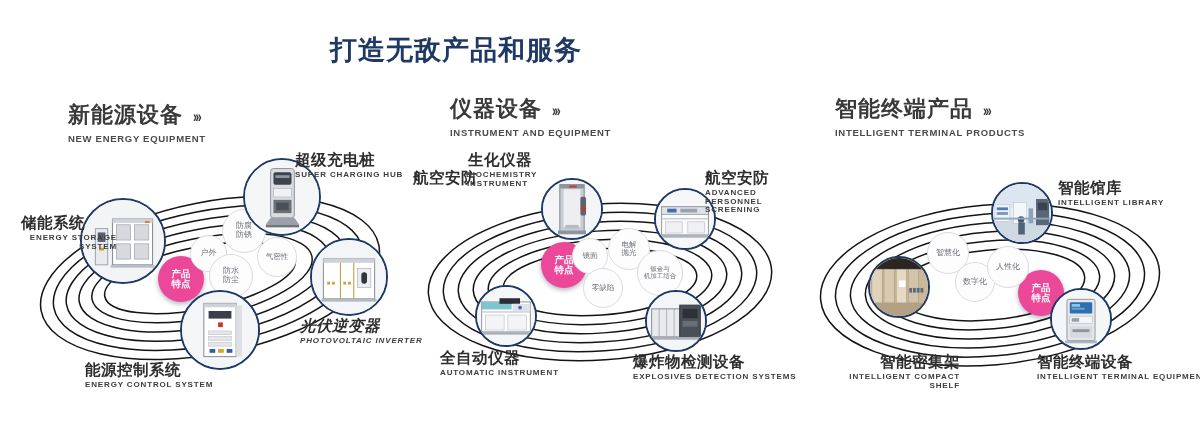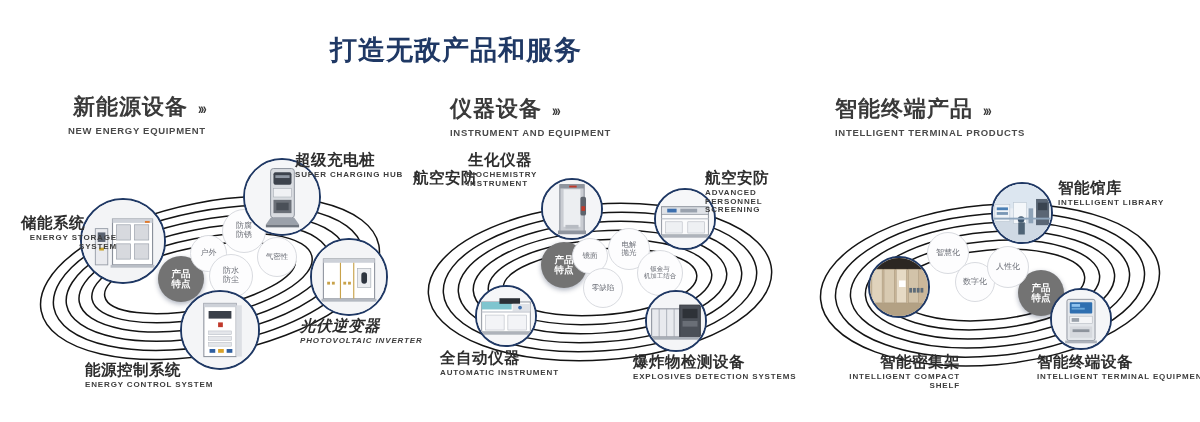--- a/index.html
+++ b/index.html
@@ -41,21 +41,21 @@
   }
   .section-title .chev{
     display:inline-block;vertical-align:middle;margin-left:9px;
     color:#3a3a3a;font-size:15px;font-weight:bold;letter-spacing:-2px;
     transform:scaleX(.8) scaleY(1.15);
   }
   .section-title .en{
     margin-top:7px;font-size:9.5px;font-weight:bold;color:#4a4a4a;
     letter-spacing:.7px;font-family:"Liberation Sans",sans-serif;
   }
-  #sec-1{left:68px;top:96px;text-align:right;}
+  #sec-1{left:68px;top:104px;}
   #sec-2{left:450px;top:98px;}
   #sec-3{left:835px;top:98px;}
 
   
   .cluster{position:absolute;top:150px;width:400px;height:265px;}
   #cluster-1{left:15px;}
   #cluster-2{left:405px;}
   #cluster-3{left:800px;}
 
   .rings{position:absolute;left:0;top:0;width:400px;height:265px;}
@@ -72,21 +72,21 @@
   
   .feat{
     position:absolute;border-radius:50%;
     border:1px solid #d9dbe0;background:#fdfdfe;
     display:flex;align-items:center;justify-content:center;
     text-align:center;color:#6d7078;line-height:1.1;
     font-family:"DejaVu Sans",sans-serif;
     box-sizing:border-box;
   }
   .feat.core{
-    background:#737373;border:none;color:#fff;font-weight:bold;
+    background:#ec4899;border:none;color:#fff;font-weight:bold;
     box-shadow:0 2px 5px rgba(20,35,70,.35);
   }
 
   
   .lbl{position:absolute;line-height:1.05;}
   .lbl .cn{
     font-size:15.5px;font-weight:bold;color:#2e2e2e;letter-spacing:.5px;
     font-family:"DejaVu Sans",sans-serif;white-space:nowrap;
   }
   .lbl .en{

